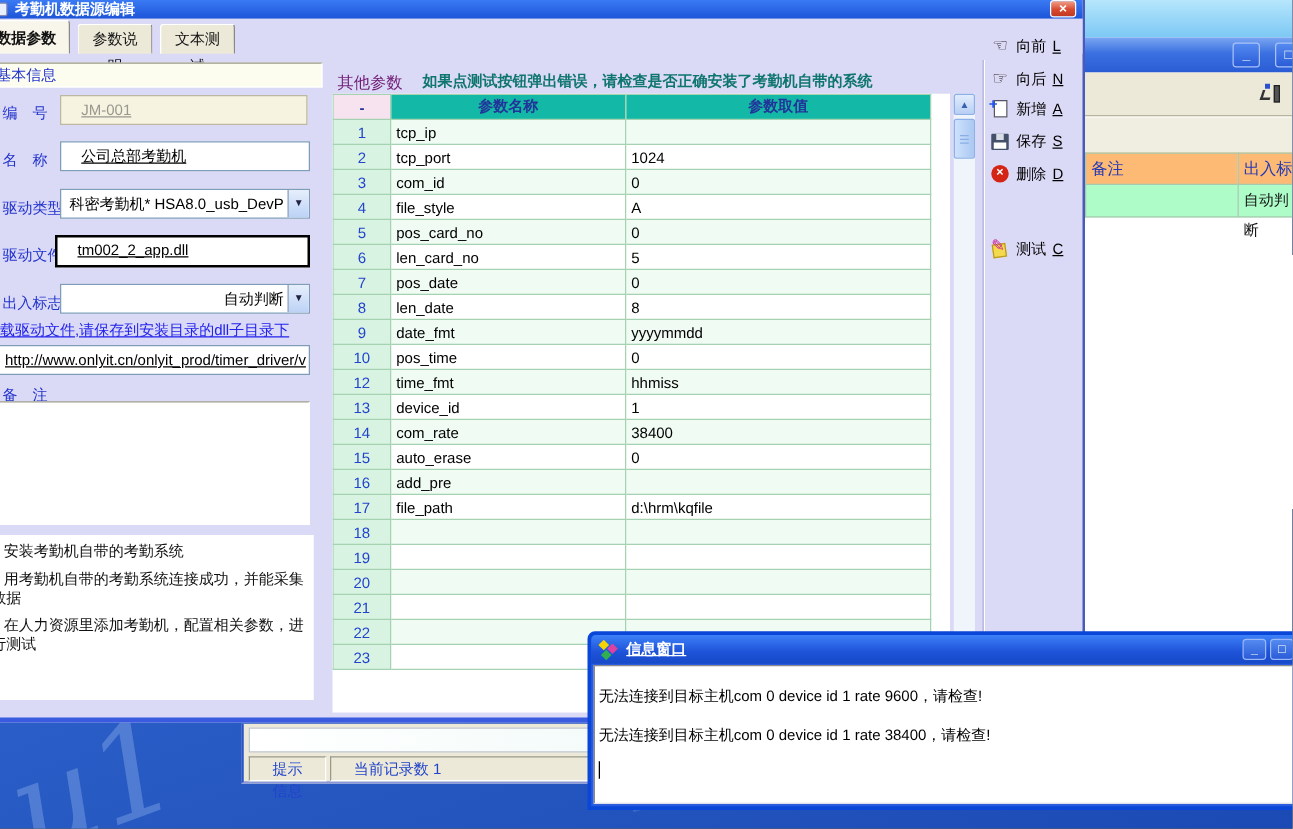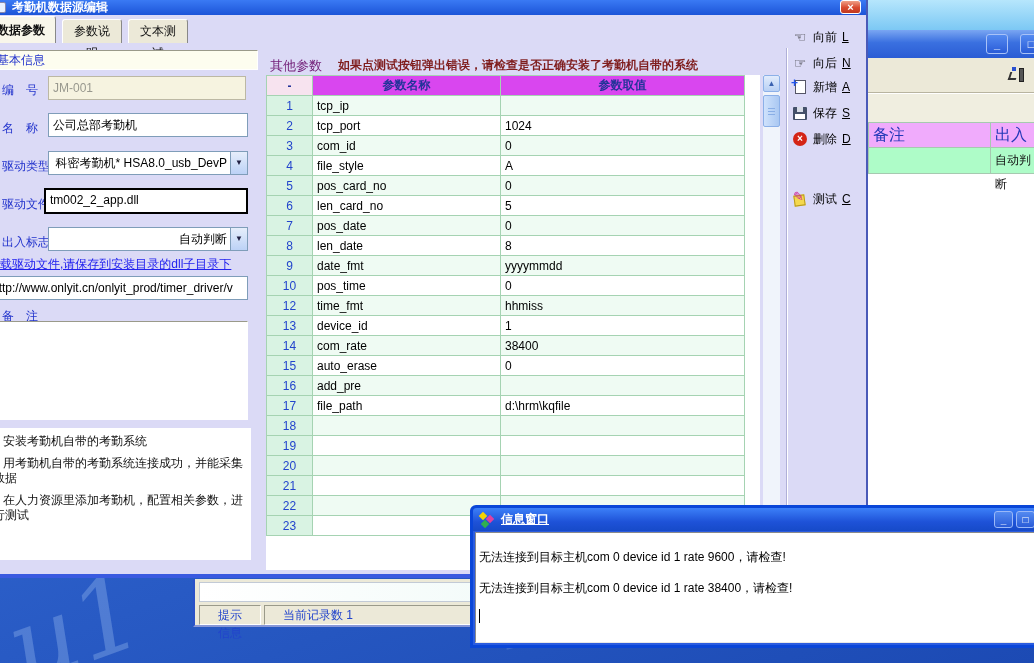--- a/index.html
+++ b/index.html
@@ -25,22 +25,22 @@
   .bg-tools{position:absolute;left:0;top:58px;right:0;height:35px;background:#ece9d8;
     border-bottom:1px solid #aaa globale;}
   .bg-tools{border-bottom:1px solid #b8b4a0;}
   .exit-ico{position:absolute;right:10px;top:9px;width:16px;height:16px;}
   .exit-ico .door{position:absolute;right:0;top:1px;width:5px;height:14px;background:#555;border:1px solid #222;}
   .exit-ico .man{position:absolute;left:1px;top:5px;width:8px;height:8px;border-left:2px solid #333;
     border-bottom:2px solid #333;transform:skewX(-18deg);}
   .exit-ico .dot{position:absolute;left:4px;top:0;width:4px;height:4px;background:#2a50d0;}
   .bg-strip{position:absolute;left:0;top:94px;right:0;height:28px;background:#f0eee0;}
   .bg-tablehead{position:absolute;left:0;top:122px;right:0;height:26px;display:flex;}
-  .bg-th{background:#f0abfc;border:1px solid #a6c9b0;border-right:none;color:#2238b8;
-    font-size:16px;line-height:24px;padding-left:4px;}
+  .bg-th{background:#fdba74;border:1px solid #a6c9b0;border-right:none;color:#2238b8;
+    font-size:13px;line-height:24px;padding-left:4px;}
   .bg-th.c1{width:122px;}
   .bg-th.c2{flex:1;border-left:1px solid #a6c9b0;}
   .bg-tablerow{position:absolute;left:0;top:148px;right:0;height:26px;display:flex;}
   .bg-td{background:#aefcc8;border:1px solid #a6c9b0;border-top:none;border-right:none;
     font-size:12px;line-height:24px;padding-left:4px;color:#111;}
   .bg-td.c1{width:122px;}
   .bg-td.c2{flex:1;border-left:1px solid #a6c9b0;}
 
   
   .bottompanel{position:absolute;left:193px;top:579px;width:682px;height:48px;background:#ece9d8;
@@ -72,45 +72,45 @@
   .tab.t1{left:0px;width:70px;}
   .tab.t2{left:76px;width:60px;}
   .tab.t3{left:142px;width:60px;}
 
   
   .grouphead{position:absolute;left:4px;top:50px;width:268px;height:20px;background:#fdfdef;
     border:1px solid;border-color:#9a9a8a #fff #fff #9a9a8a;color:#2233cc;font-size:12px;
     line-height:18px;padding-left:6px;}
   .flabel{position:absolute;color:#2233cc;font-size:12px;width:60px;}
   .finput{position:absolute;background:#fff;border:1px solid #7f9db9;font-size:12px;
-    color:#000;line-height:20px;padding:0 4px;overflow:hidden;white-space:nowrap;}
+    color:#000;line-height:20px;padding:0 16px;overflow:hidden;white-space:nowrap;text-decoration:underline;}
   .finput.disabled{background:#f6f3e0;border-color:#bcb8a4;color:#98988e;}
   .finput.focused{border:2px solid #000;line-height:20px;}
   .combo{position:absolute;background:#fff;border:1px solid #7f9db9;font-size:12px;overflow:hidden;}
   .combo .cval{position:absolute;left:4px;top:0;right:20px;line-height:22px;white-space:nowrap;overflow:hidden;text-align:right;}
   .combo .cbtn{position:absolute;right:0;top:0;bottom:0;width:17px;border-left:1px solid #7f9db9;
     background:linear-gradient(180deg,#e6eefb,#bcd2f6);color:#224;font-size:8px;
     text-align:center;line-height:22px;}
   .dlink{position:absolute;left:2px;top:256px;color:#2222ee;font-size:12px;text-decoration:underline;white-space:nowrap;}
   .remark{position:absolute;left:1px;top:321px;width:261px;height:99px;background:#fff;
     border:1px solid;border-color:#9a9a8a #fff #fff #9a9a8a;}
   .instructions{position:absolute;left:1px;top:428px;width:264px;height:132px;background:#fff;
     font-size:12px;color:#111;padding:6px 4px 0 6px;line-height:15px;}
   .instructions p{margin:0 0 7px 0;}
 
   
   .otherlabel{position:absolute;left:284px;top:57px;color:#701a75;font-size:13px;}
-  .warn{position:absolute;left:352px;top:57px;width:430px;color:#7f1d1d;font-size:12px;font-weight:bold;white-space:nowrap;}
+  .warn{position:absolute;left:352px;top:57px;width:430px;color:#0f766e;font-size:12px;font-weight:bold;white-space:nowrap;}
   .tablewrap{position:absolute;left:280px;top:75px;width:494px;height:495px;background:#fff;overflow:hidden;}
   table.params{border-collapse:collapse;table-layout:fixed;width:478px;}
   table.params td,table.params th{border:1px solid #a5d3b2;height:20px;font-size:12px;
     padding:0 4px;overflow:hidden;white-space:nowrap;}
   table.params th{color:#223399;font-weight:bold;text-align:center;}
   th.h-n{background:#f7e3ef;}
-  th.h-g{background:#d946ef;}
+  th.h-g{background:#14b8a6;}
   td.c-n{background:#d9f3e3;color:#2244cc;text-align:center;}
   tbody tr:nth-of-type(odd) td.c-d{background:#effbf3;}
   tbody tr:nth-of-type(even) td.c-d{background:#ffffff;}
   td.c-d{color:#000;}
 
   
   .vscroll{position:absolute;left:777px;top:75px;width:17px;height:495px;background:#f0f4fb;}
   .sbtn{position:absolute;left:0;width:17px;height:17px;border:1px solid #8cb0e8;border-radius:2px;
     background:linear-gradient(180deg,#e2ecfc,#b8d0f4);color:#3a62b0;font-size:8px;text-align:center;line-height:15px;}
   .sbtn.up{top:0;}

